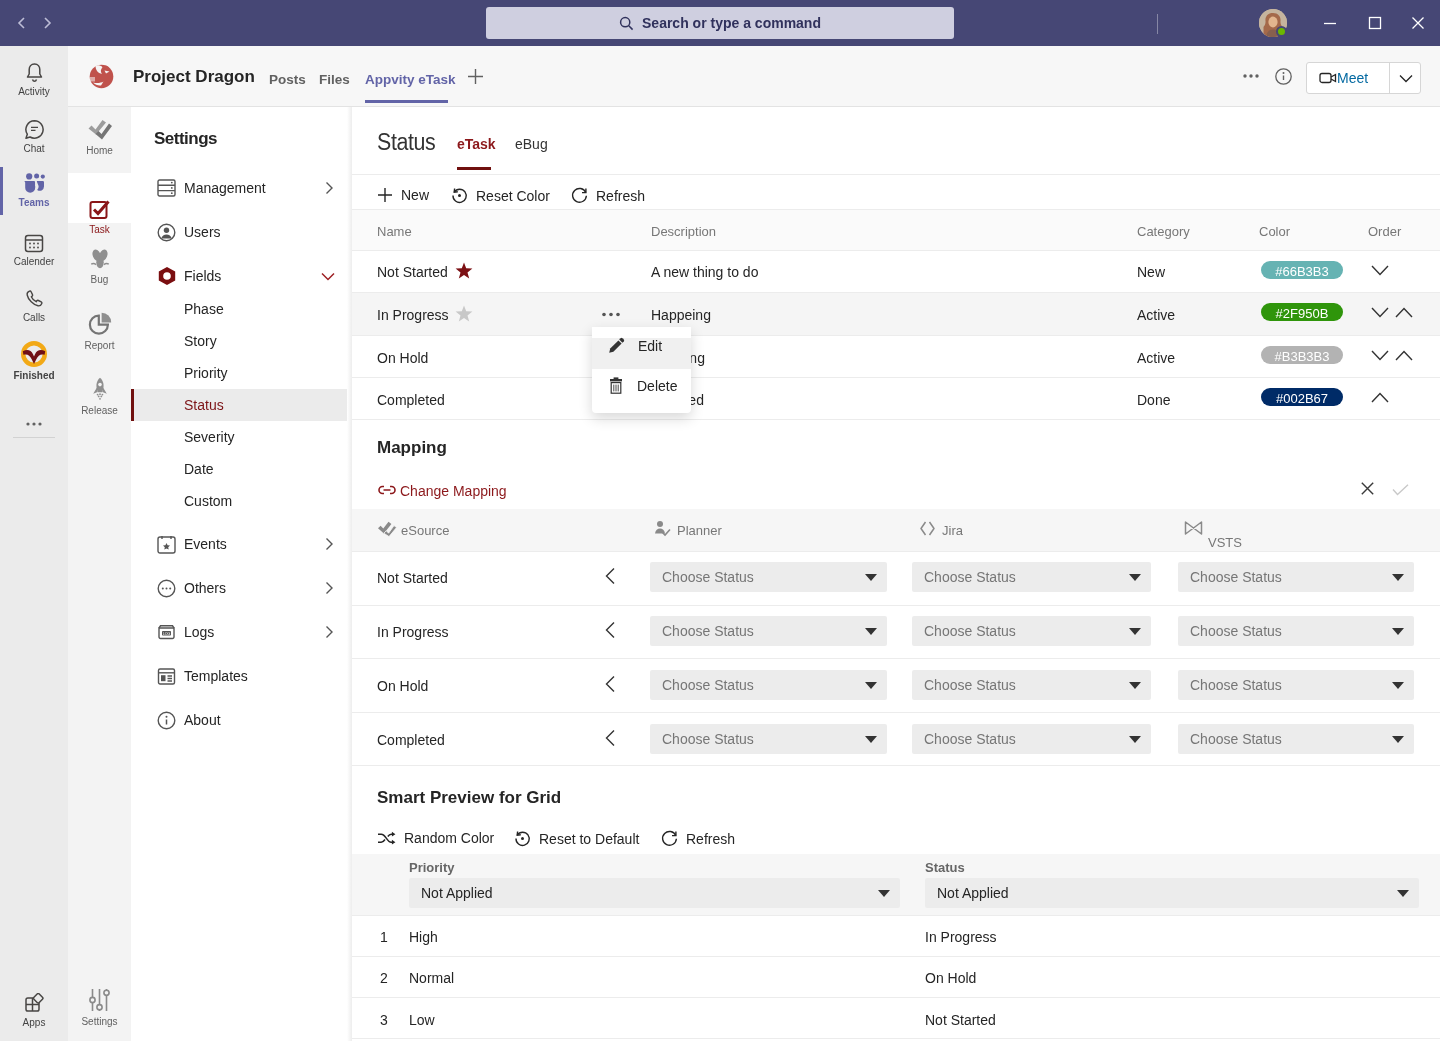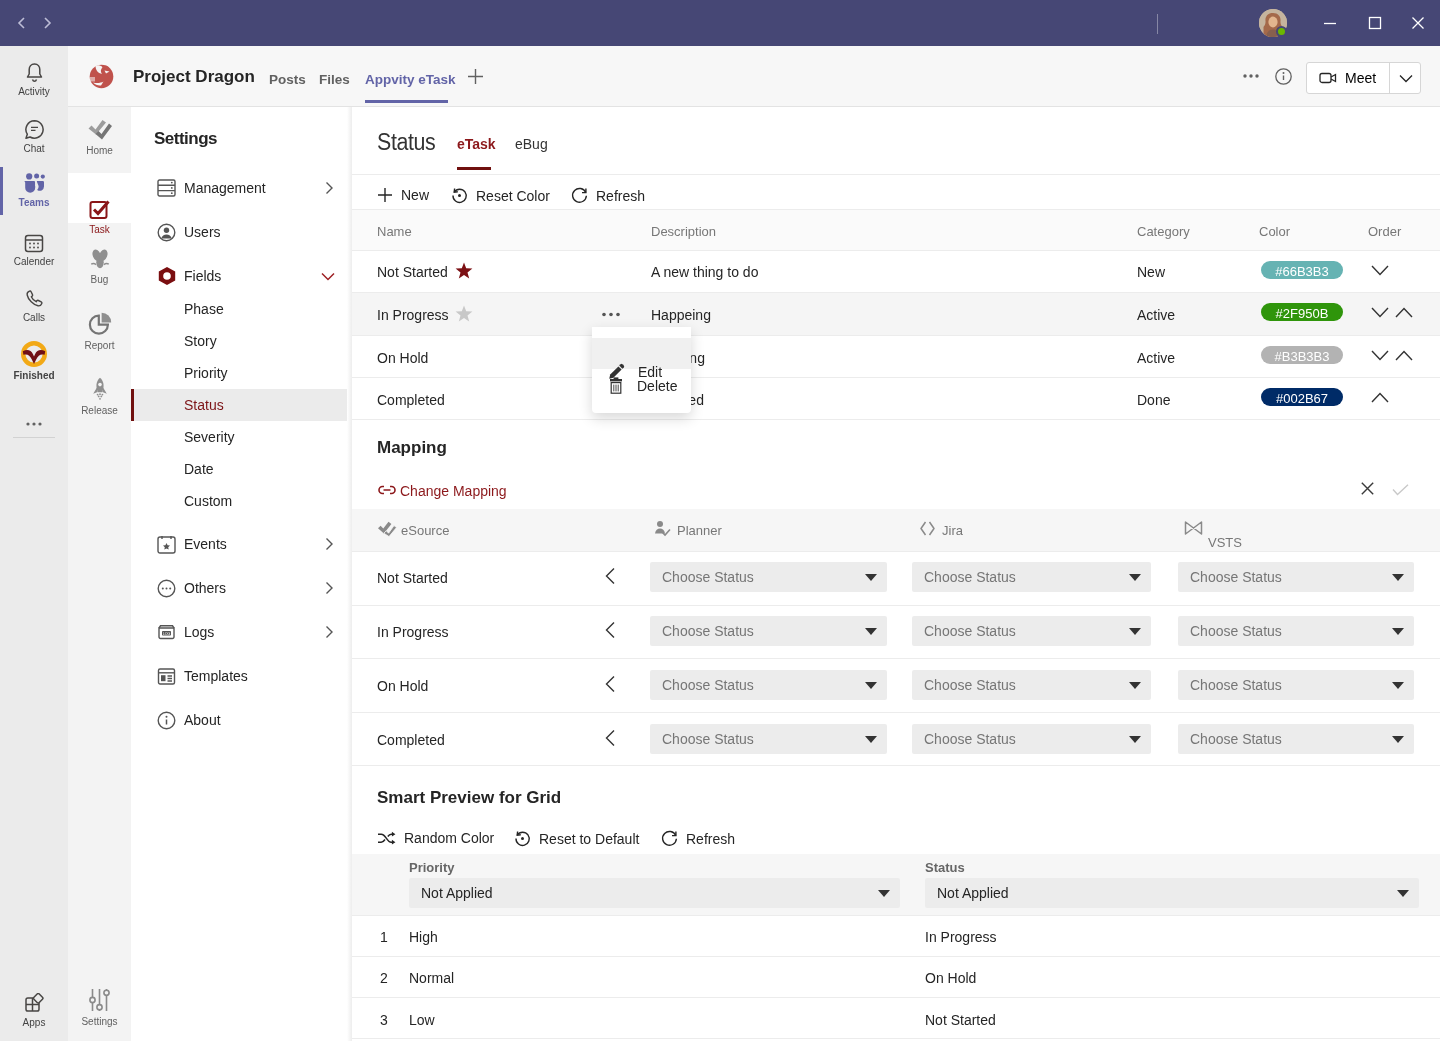--- a/index.html
+++ b/index.html
@@ -78,20 +78,27 @@
 </head>
 <body>
 
 <div id="titlebar">
   <svg class="abs" style="left:15px;top:16px" width="14" height="14" viewBox="0 0 14 14">
       <path d="M9 2 L4 7 L9 12" fill="none" stroke="#bdbdd6" stroke-width="1.6"></path>
     </svg>
   <svg class="abs" style="left:40px;top:16px" width="14" height="14" viewBox="0 0 14 14">
       <path d="M5 2 L10 7 L5 12" fill="none" stroke="#bdbdd6" stroke-width="1.6"></path>
     </svg>
+  <div id="searchbox">
+    <svg width="15" height="15" viewBox="0 0 15 15">
+        <circle cx="6.2" cy="6.2" r="4.6" fill="none" stroke="#30315c" stroke-width="1.5"></circle>
+        <path d="M9.8 9.8 L13.6 13.6" stroke="#30315c" stroke-width="1.5"></path>
+      </svg>
+    Search or type a command
+  </div>
   <div id="avatar">
     <svg width="28" height="28" viewBox="0 0 28 28">
         <rect width="28" height="28" fill="#c5b49e"></rect>
         <path d="M14 4 C8.5 4 6 8 6.5 12 C6.8 15 5.5 17 4.5 18 L4.5 28 L23.5 28 L23.5 18 C22.5 17 21.2 15 21.5 12 C22 8 19.5 4 14 4 Z" fill="#a4694a"></path>
         <ellipse cx="14" cy="13" rx="4.6" ry="5.4" fill="#e3b68e"></ellipse>
         <path d="M7 28 C8 22.5 10.5 20.5 14 20.5 C17.5 20.5 20 22.5 21 28 Z" fill="#87604e"></path>
       </svg>
   </div>
   <div class="abs" style="left:1276px;top:26px;width:11px;height:11px;border-radius:50%;background:#6bb700;border:2px solid #464775"></div>
   <div class="abs" style="left:1157px;top:14px;width:1px;height:20px;background:rgba(255,255,255,.35)"></div>
@@ -132,21 +139,21 @@
   <svg class="abs" style="left:1207px;top:22px" width="17" height="17" viewBox="0 0 17 17">
       <circle cx="8.5" cy="8.5" r="7.7" fill="none" stroke="#616161" stroke-width="1.3"></circle>
       <path d="M8.5 7.5 V12" stroke="#616161" stroke-width="1.4"></path>
       <circle cx="8.5" cy="5" r="1" fill="#616161"></circle>
     </svg>
   <div id="meetbtn">
     <svg style="margin-left:12px" width="18" height="16" viewBox="0 0 18 16">
         <rect x="1" y="3.5" width="11" height="9" rx="2" fill="none" stroke="#252525" stroke-width="1.3"></rect>
         <path d="M12 7 L16.5 4.5 V11.5 L12 9" fill="none" stroke="#252525" stroke-width="1.3"></path>
       </svg>
-    <span style="margin-left:8px;font-size:14px;color:#000000">Meet</span>
+    <span style="font-size:14px;color:#0369a1">Meet</span>
     <div class="divline"></div>
     <svg style="position:absolute;left:92px;top:11px" width="14" height="9" viewBox="0 0 14 9">
         <path d="M1 1.5 L7 7.5 L13 1.5" fill="none" stroke="#252525" stroke-width="1.3"></path>
       </svg>
   </div>
 </div>
 
 <div id="rail1">
   <div id="teamsbar"></div>
   <div class="r1item" style="top:16px">
@@ -568,21 +575,21 @@
   <div class="cell" style="left:573px;top:863px">On Hold</div>
   <div class="hline" style="top:890px"></div>
   <div class="cell" style="left:28px;top:905px">3</div>
   <div class="cell" style="left:57px;top:905px">Low</div>
   <div class="cell" style="left:573px;top:905px">Not Started</div>
   <div class="hline" style="top:931px"></div>
 </div>
 
 <div id="ctxmenu">
   <div class="hover"></div>
-  <div class="mi" style="top:29px;height:31px">
+  <div class="mi" style="top:3px;height:31px">
     <svg width="17" height="17" viewBox="0 0 17 17">
         <path d="M1.2 15.8 L2.2 11.6 L10.4 3.4 L13.6 6.6 L5.4 14.8 Z" fill="#333"></path>
         <path d="M11.2 2.6 L12.6 1.2 Q13.5 0.4 14.4 1.2 L15.8 2.6 Q16.6 3.5 15.8 4.4 L14.4 5.8 Z" fill="#333"></path>
       </svg>Edit
   </div>
   <div class="mi" style="top:42px;height:33px">
     <svg width="16" height="17" viewBox="0 0 16 17">
         <rect x="5.6" y="0.4" width="4.8" height="1.8" fill="#333"></rect>
         <rect x="2" y="2" width="12" height="2.4" fill="#333"></rect>
         <rect x="3.2" y="5.6" width="9.6" height="10.6" fill="none" stroke="#333" stroke-width="1.2"></rect>

